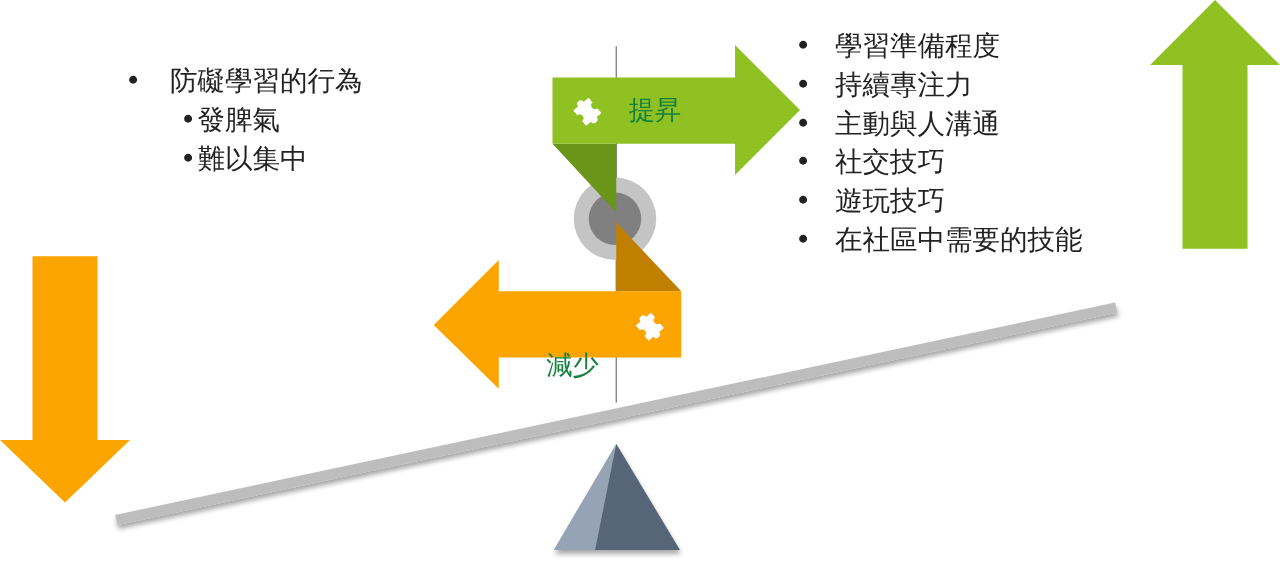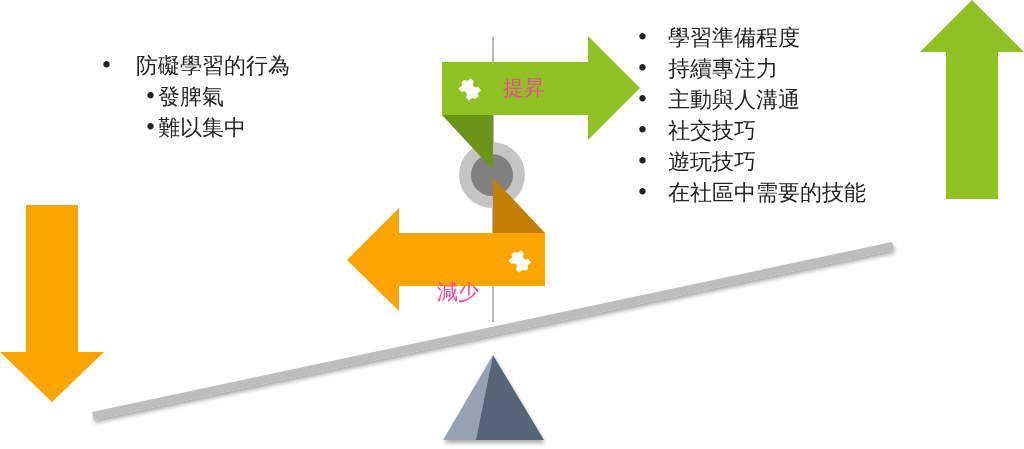--- a/index.html
+++ b/index.html
@@ -8,21 +8,21 @@
   #stage { position:absolute; left:0; top:0; width:1024px; height:449px; }
   .txt { position:absolute; color:#222; font-size:22px; line-height:31px; white-space:nowrap; }
   .list-left { left:100px; top:50px; }
   .list-left .l1 { position:relative; padding-left:36px; }
   .list-left .l1::before { content:"•"; position:absolute; left:0; top:0; }
   .list-left .l2 { position:relative; padding-left:58px; }
   .list-left .l2::before { content:"•"; position:absolute; left:44px; top:0; }
   .list-right { left:636px; top:22px; }
   .list-right .li { position:relative; padding-left:32px; }
   .list-right .li::before { content:"•"; position:absolute; left:0; top:0; }
-  .arrow-label { position:absolute; color:#ec4899; font-size:21px; line-height:26px; white-space:nowrap;
+  .arrow-label { position:absolute; color:#15803d; font-size:21px; line-height:26px; white-space:nowrap;
                  font-family: "DejaVu Sans", "Liberation Sans", sans-serif; }
 </style>
 </head>
 <body>
 
 <div id="stage">
   <svg width="1024" height="449" viewBox="0 0 1024 449" style="position:absolute;left:0;top:0">
     <defs>
       <filter id="sh" x="-5%" y="-50%" width="110%" height="200%">
         <feGaussianBlur in="SourceAlpha" stdDeviation="2"></feGaussianBlur>

